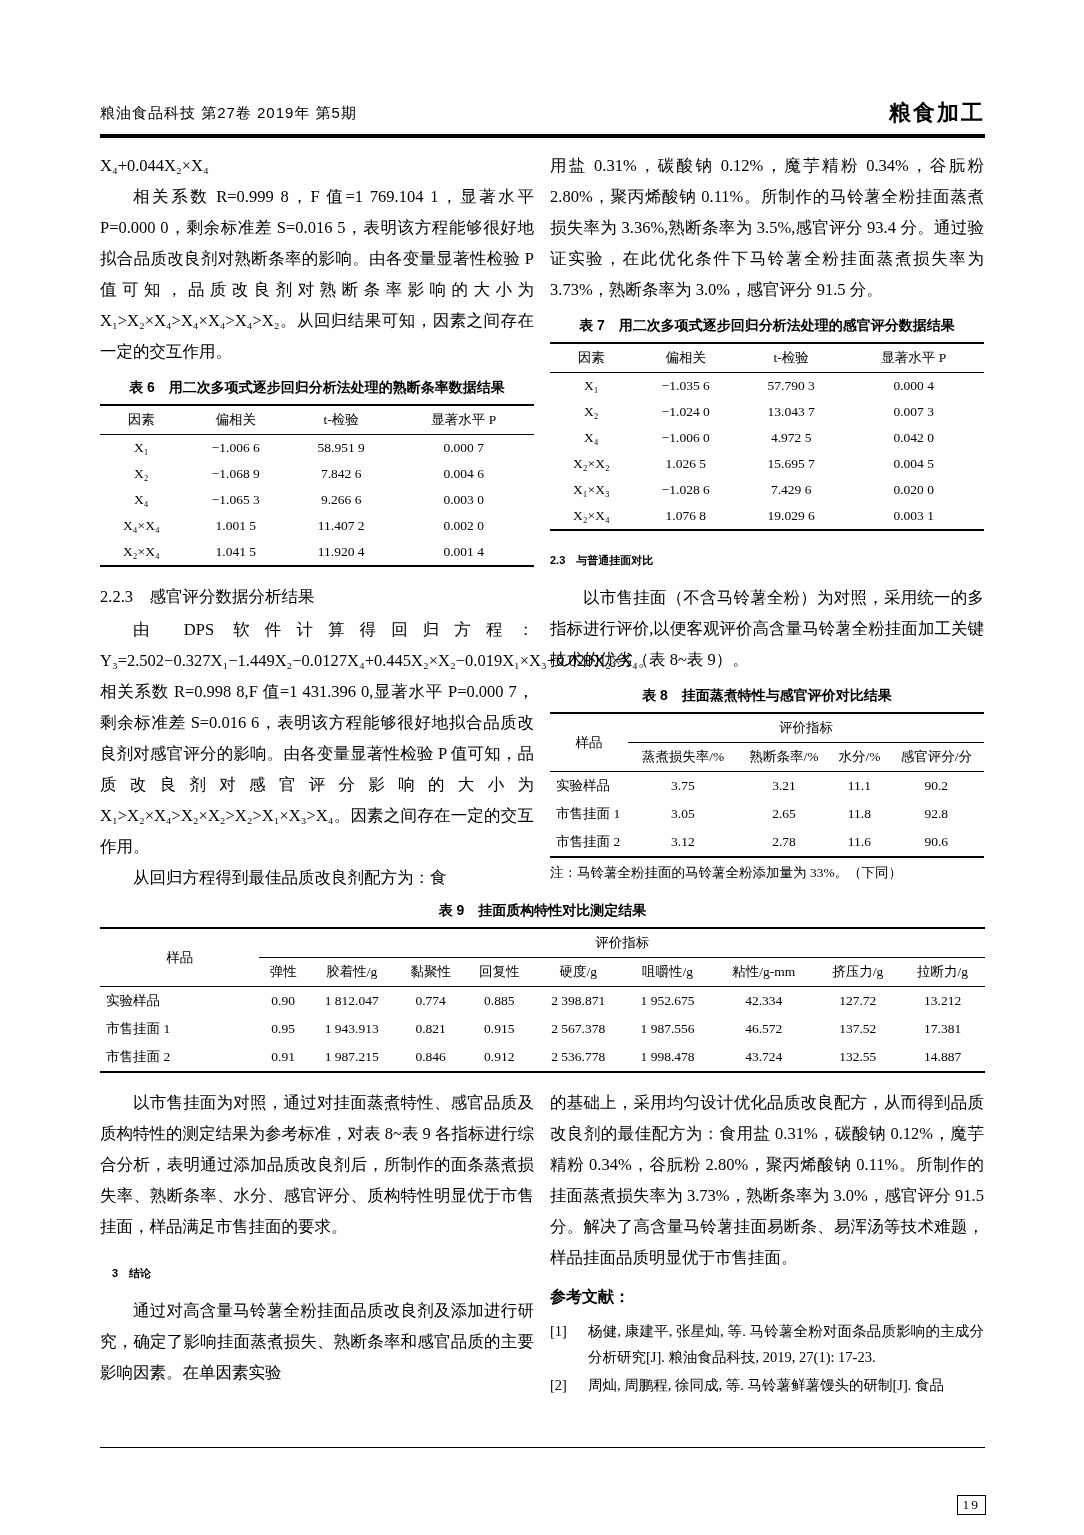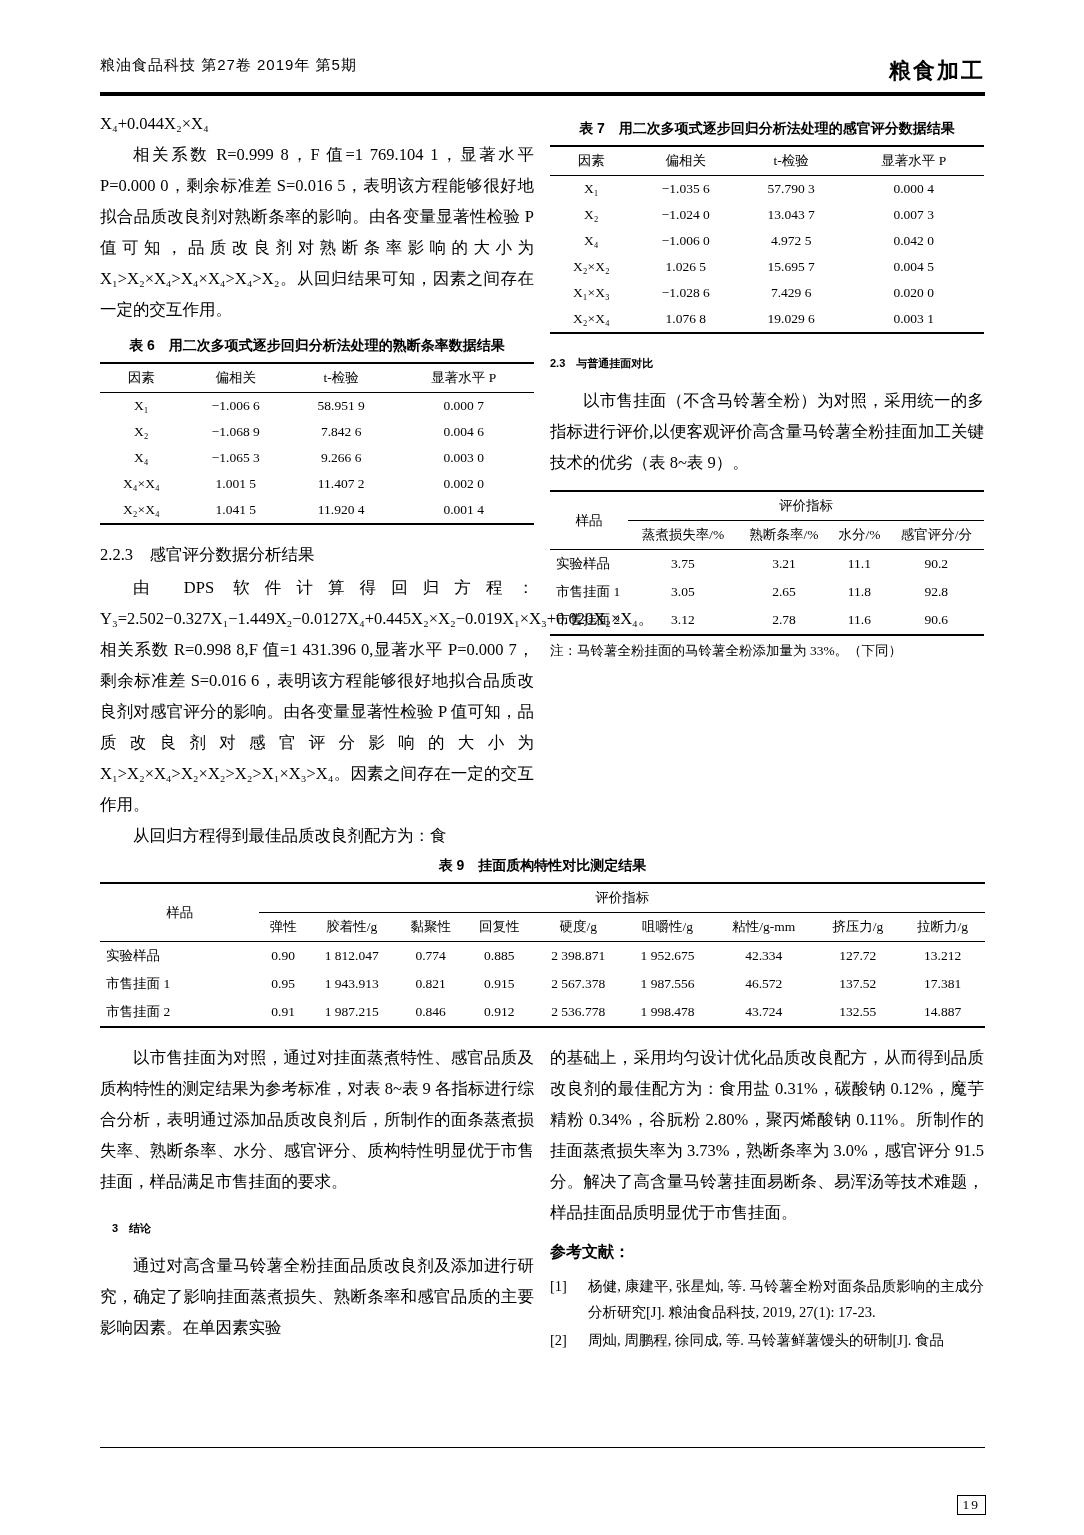--- a/index.html
+++ b/index.html
@@ -3,21 +3,21 @@
 <meta charset="utf-8">
 <style>
   html,body { margin:0; padding:0; background:#e8e8e8; }
   .page {
     width:1084px; height:1535px; margin:0 auto; background:#ffffff;
     position:relative; box-sizing:border-box;
     padding:56px 99px 0 100px; overflow:hidden;
     font-family:"Liberation Serif","DejaVu Serif",serif; color:#000;
   }
   
-  .page-header { display:flex; justify-content:space-between; align-items:flex-start; }
+  .page-header { display:flex; justify-content:space-between; align-items:center;margin-top:42px; }
   .journal-info { font-family:"Liberation Sans","DejaVu Sans",sans-serif; font-size:15px; letter-spacing:1px; }
   .section-label { font-family:"Liberation Sans","DejaVu Sans",sans-serif; font-size:22px; font-weight:bold; letter-spacing:2px; }
   .header-rule { height:4px; background:#000; margin-top:6px; }
 
   
   .columns { display:flex; gap:16px; margin-top:12px; }
   .col { width:434px; flex:0 0 434px; }
 
   
   p.para { margin:0; font-size:16.5px; line-height:31px; text-align:justify; text-indent:2em; }
@@ -112,20 +112,21 @@
             </tbody>
         </table>
       </div>
 
       <p class="h-minor">2.2.3　感官评分数据分析结果</p>
       <p class="para">由 DPS 软件计算得回归方程：Y₃=2.502−0.327X₁−1.449X₂−0.0127X₄+0.445X₂×X₂−0.019X₁×X₃+0.020X₂×X₄。相关系数 R=0.998 8,F 值=1 431.396 0,显著水平 P=0.000 7，剩余标准差 S=0.016 6，表明该方程能够很好地拟合品质改良剂对感官评分的影响。由各变量显著性检验 P 值可知，品质改良剂对感官评分影响的大小为 X₁&gt;X₂×X₄&gt;X₂×X₂&gt;X₂&gt;X₁×X₃&gt;X₄。因素之间存在一定的交互作用。</p>
       <p class="para">从回归方程得到最佳品质改良剂配方为：食</p>
     </div>
 
     <div class="col">
+      <p class="para noindent">用盐 0.31%，碳酸钠 0.12%，魔芋精粉 0.34%，谷朊粉 2.80%，聚丙烯酸钠 0.11%。所制作的马铃薯全粉挂面蒸煮损失率为 3.36%,熟断条率为 3.5%,感官评分 93.4 分。通过验证实验，在此优化条件下马铃薯全粉挂面蒸煮损失率为 3.73%，熟断条率为 3.0%，感官评分 91.5 分。</p>
 
       <div class="table-block">
         <div class="table-title">表 7　用二次多项式逐步回归分析法处理的感官评分数据结果</div>
         <table class="simple">
           <thead>
             <tr>
               <th>因素</th>
               <th>偏相关</th>
               <th>t-检验</th>
               <th>显著水平 P</th>
@@ -169,20 +170,21 @@
                 <td>0.003 1</td>
               </tr>
             </tbody>
         </table>
       </div>
 
       <p class="h-bold">2.3　与普通挂面对比</p>
       <p class="para">以市售挂面（不含马铃薯全粉）为对照，采用统一的多指标进行评价,以便客观评价高含量马铃薯全粉挂面加工关键技术的优劣（表 8~表 9）。</p>
 
       <div class="table-block">
+        <div class="table-title">表 8　挂面蒸煮特性与感官评价对比结果</div>
         <table class="grouped">
           <thead>
             <tr class="group-row">
               <th class="sample-col" rowspan="2">样品</th>
               <th class="group-head" colspan="4">评价指标</th>
             </tr>
             <tr class="sub-row">
               <th>蒸煮损失率/%</th>
               <th>熟断条率/%</th>
               <th>水分/%</th>

